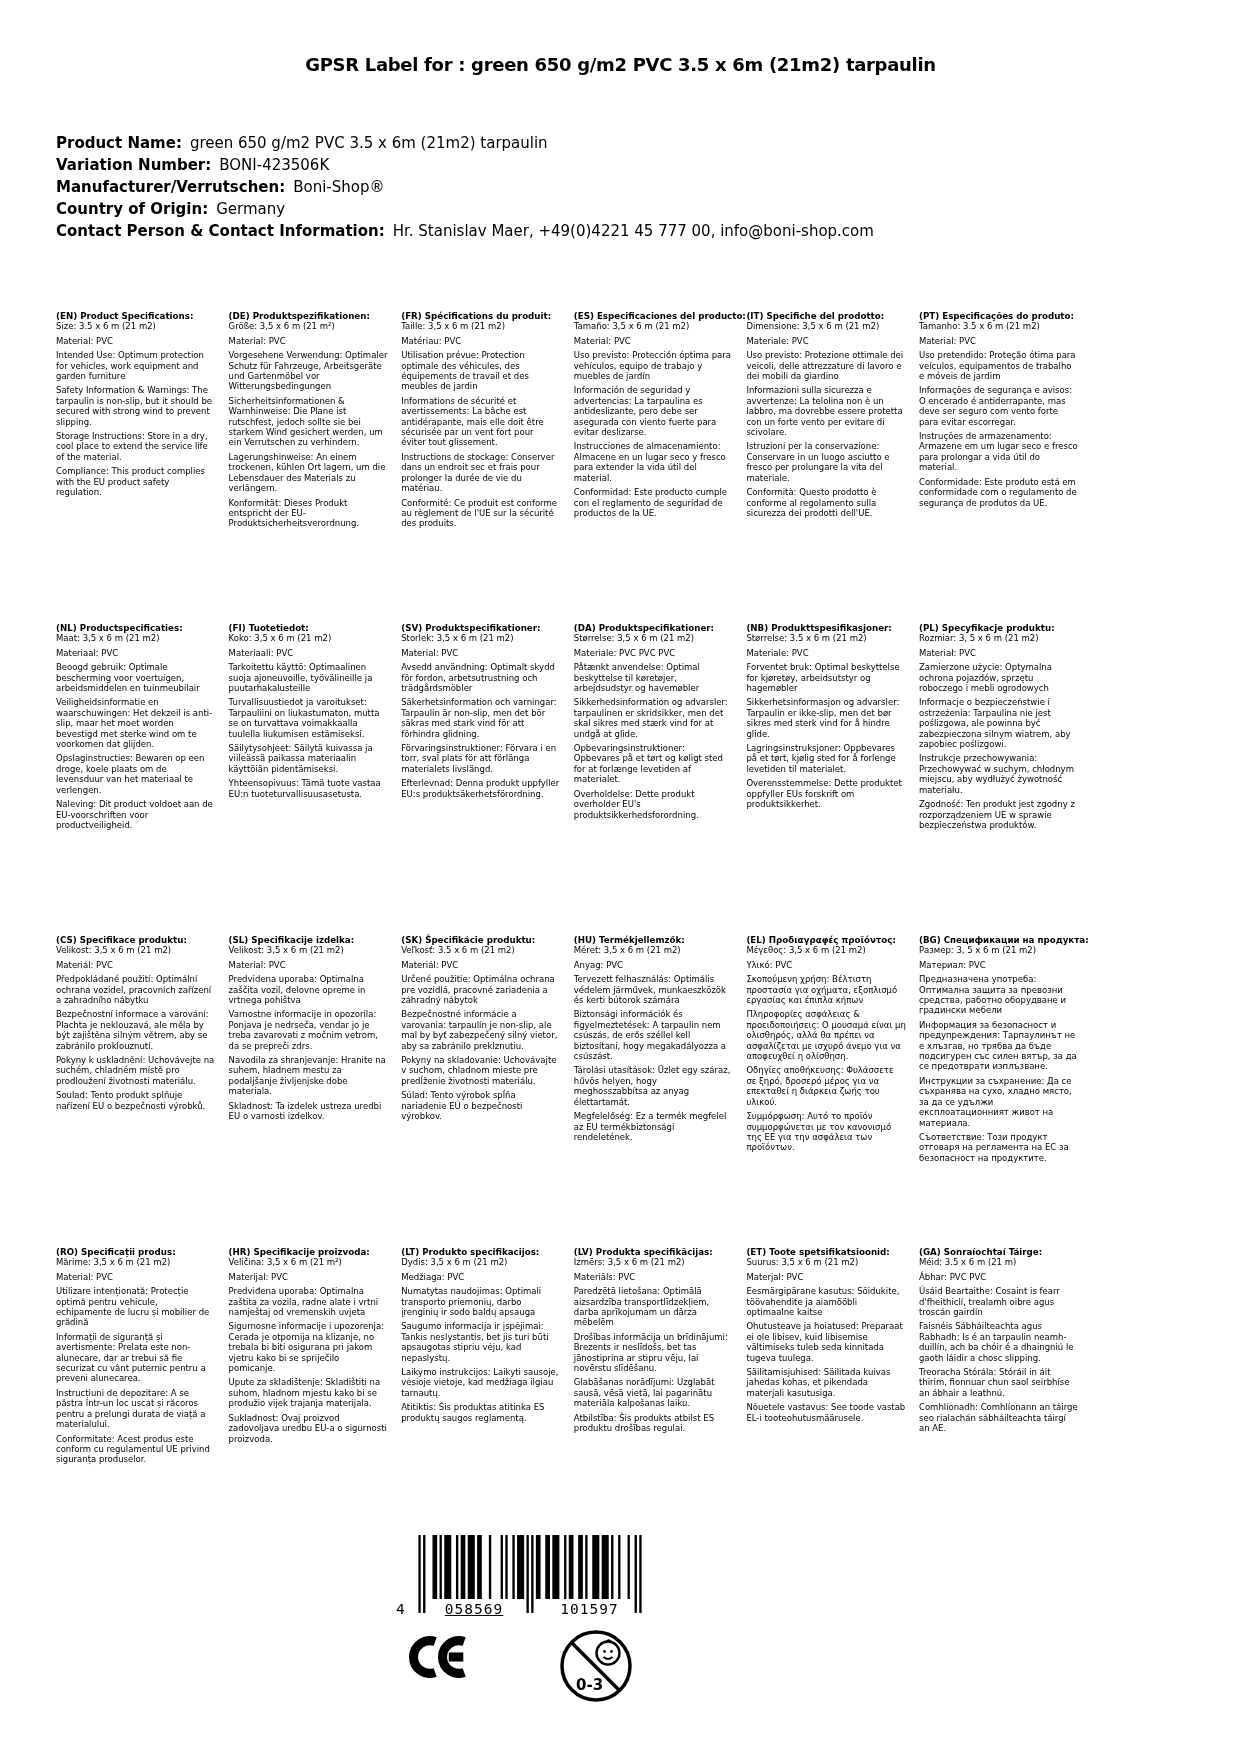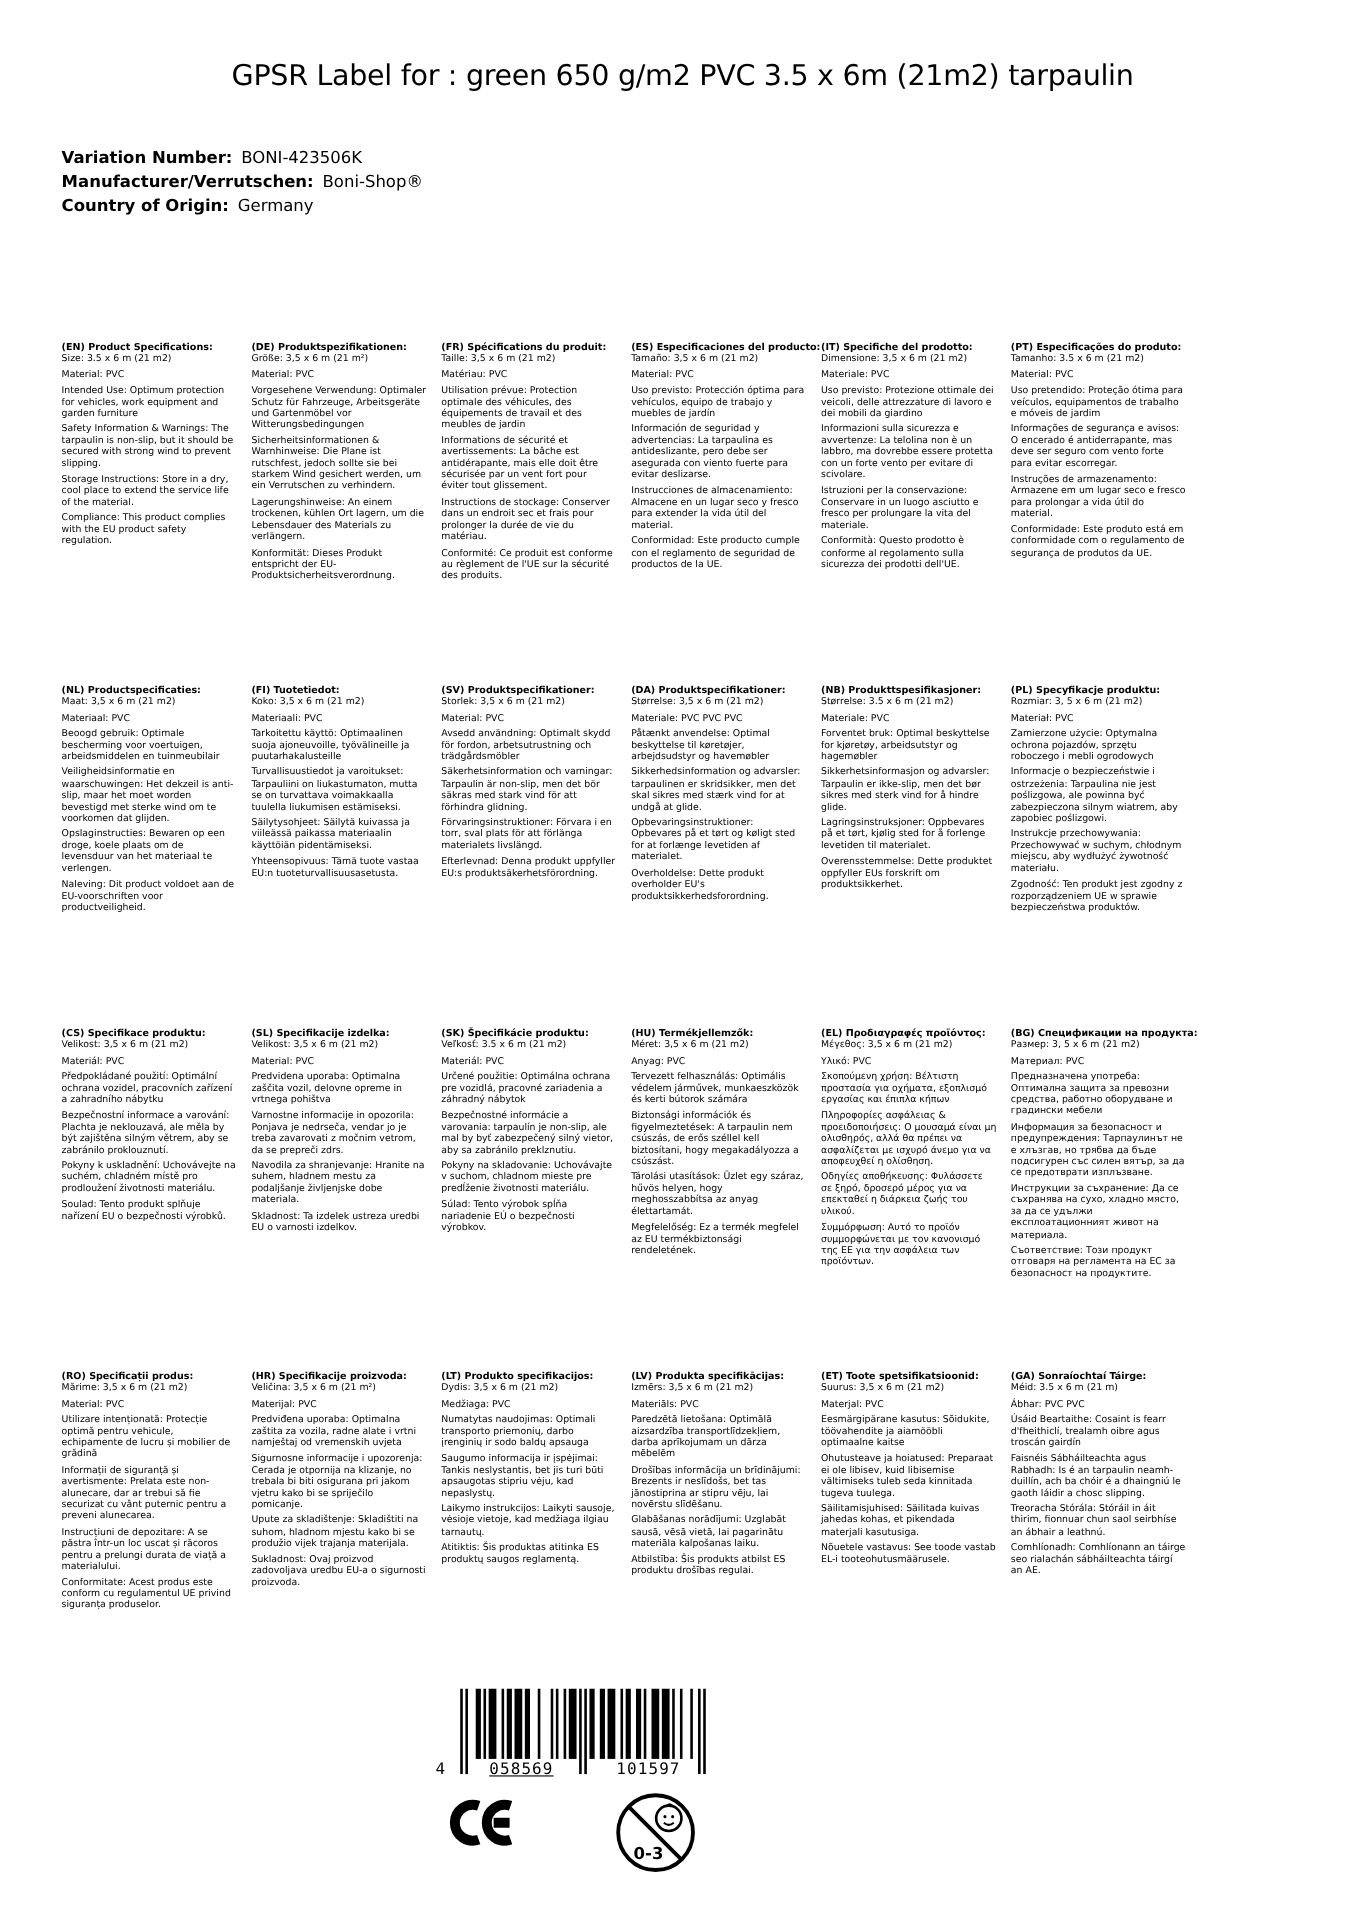--- a/index.html
+++ b/index.html
@@ -2,21 +2,21 @@
 <html><head>
 <meta charset="utf-8">
 <style>
   html,body{margin:0;padding:0;}
   body{
     width:1241px;height:1754px;background:#ffffff;color:#000;
     font-family:"DejaVu Sans",sans-serif;position:relative;overflow:hidden;
   }
   .title{
     position:absolute;top:54px;left:0;width:100%;text-align:center;
-    font-size:26px;font-weight:normal;margin:0;letter-spacing:-0.3px;
+    font-size:18px;font-weight:bold;margin:0;letter-spacing:-0.3px;
   }
   .product-info{position:absolute;top:132px;left:56px;font-size:15px;line-height:22px;}
   .pi-row{white-space:nowrap;}
   .pi-label{font-weight:bold;margin-right:8px;}
   .specs-grid{
     position:absolute;top:311px;left:56px;
     display:grid;grid-template-columns:repeat(6,172.6px);
     grid-template-rows:312px 312px 312px auto;
   }
   .spec-block{padding-right:13px;font-size:8.5px;line-height:10.4px;overflow:visible;}
@@ -32,23 +32,25 @@
   .bc-g2{left:143px;width:109px;text-align:center;}
   .ce-mark{position:absolute;left:408px;top:1634px;}
   .age-mark{position:absolute;left:556px;top:1626px;text-decoration:underline;}
 </style>
 </head>
 <body>
 
 <h1 class="title">GPSR Label for : green 650 g/m2 PVC 3.5 x 6m (21m2) tarpaulin</h1>
 
 <div class="product-info">
+    <div class="pi-row"><span class="pi-label">Product Name:</span><span class="pi-value">green 650 g/m2 PVC 3.5 x 6m (21m2) tarpaulin</span></div>
     <div class="pi-row"><span class="pi-label">Variation Number:</span><span class="pi-value">BONI-423506K</span></div>
     <div class="pi-row"><span class="pi-label">Manufacturer/Verrutschen:</span><span class="pi-value">Boni-Shop®</span></div>
     <div class="pi-row"><span class="pi-label">Country of Origin:</span><span class="pi-value">Germany</span></div>
+    <div class="pi-row"><span class="pi-label">Contact Person &amp; Contact Information:</span><span class="pi-value">Hr. Stanislav Maer, +49(0)4221 45 777 00, info@boni-shop.com</span></div>
   </div>
 
 <div class="specs-grid">
     <div class="spec-block">
       <div class="spec-heading">(EN) Product Specifications:</div>
       <p class="spec-par">Size: 3.5 x 6 m (21 m2)</p>
       <p class="spec-par">Material: PVC</p>
       <p class="spec-par">Intended Use: Optimum protection for vehicles, work equipment and garden furniture</p>
       <p class="spec-par">Safety Information &amp; Warnings: The tarpaulin is non-slip, but it should be secured with strong wind to prevent slipping.</p>
       <p class="spec-par">Storage Instructions: Store in a dry, cool place to extend the service life of the material.</p>

